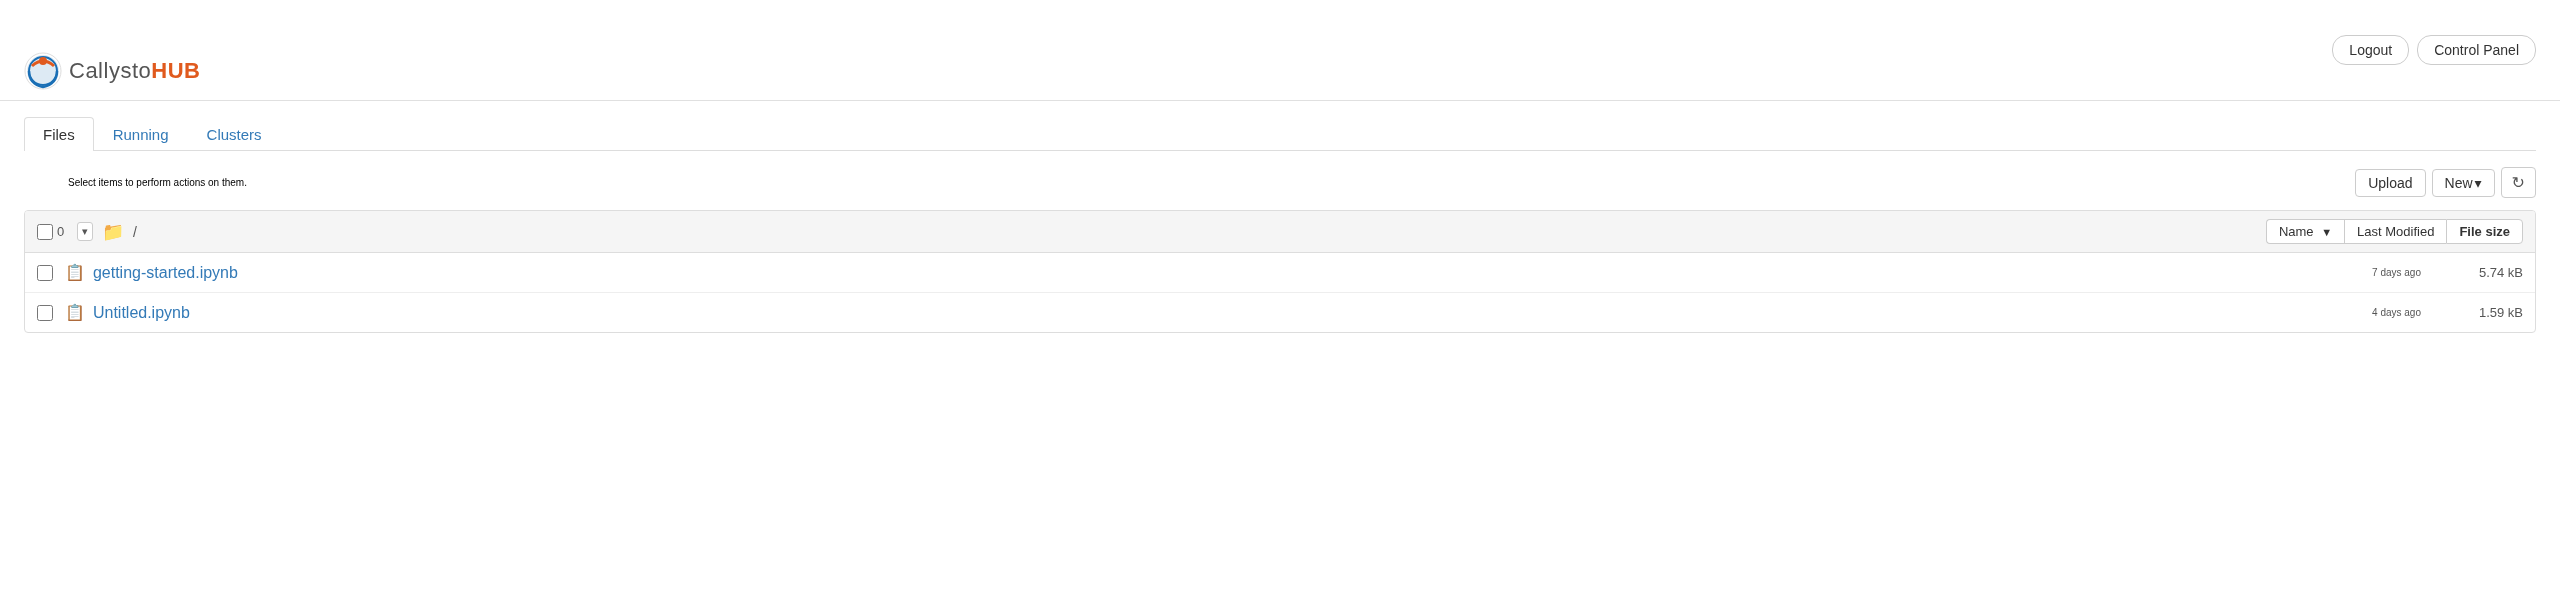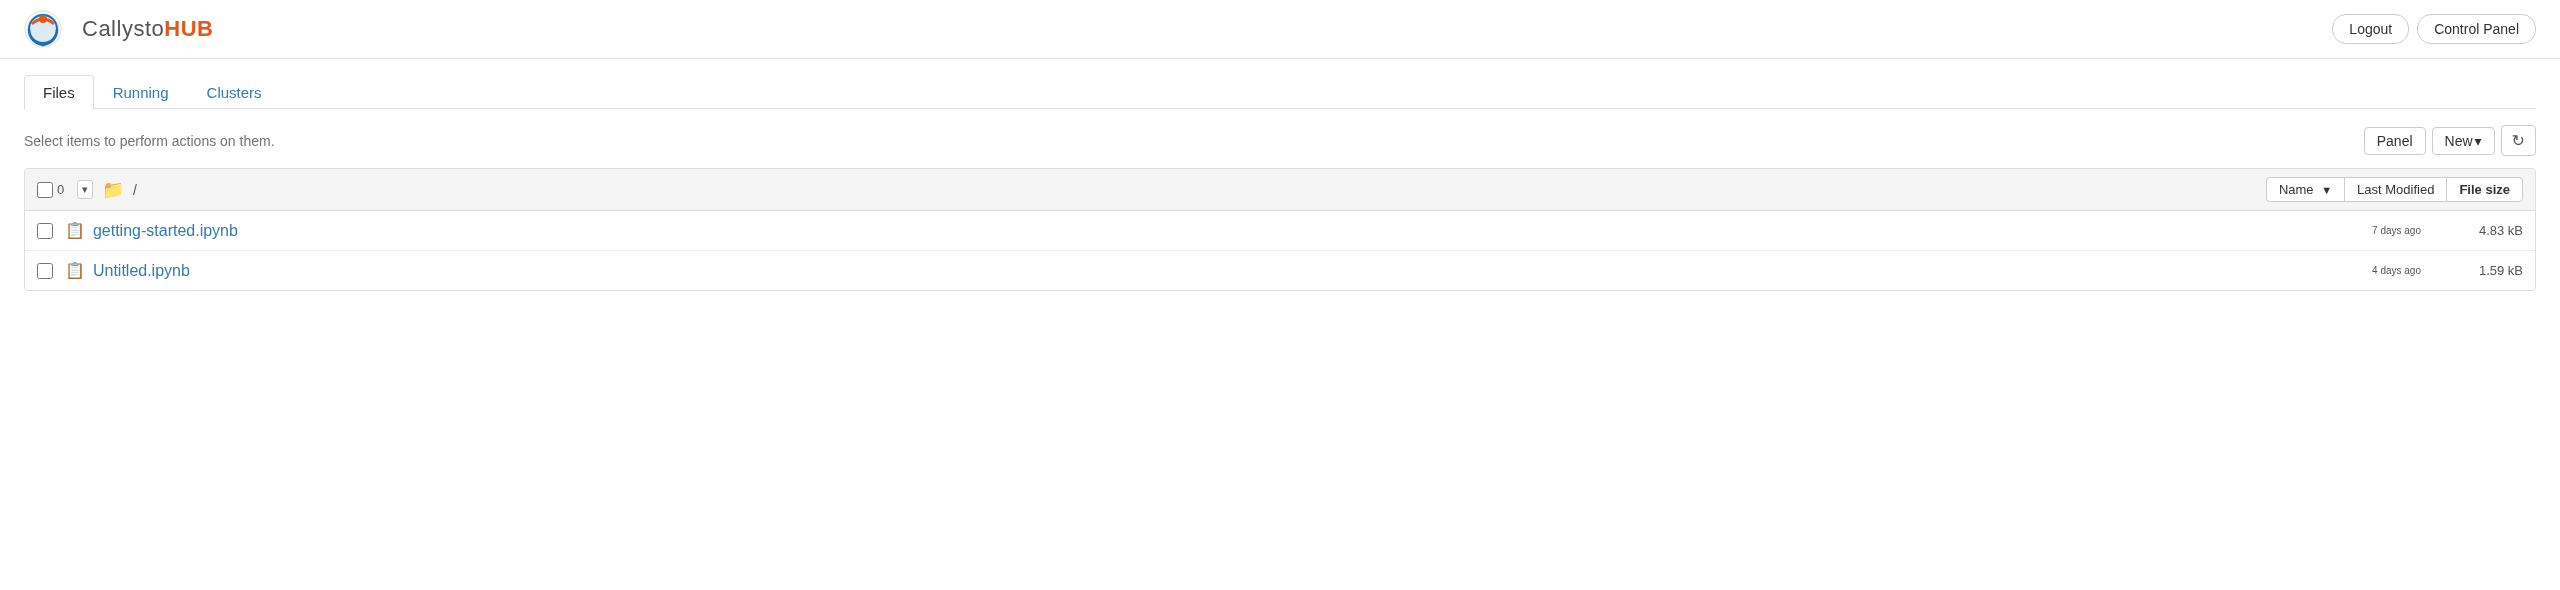--- a/index.html
+++ b/index.html
@@ -15,21 +15,22 @@
       display: flex;
       align-items: center;
       justify-content: space-between;
       padding: 10px 24px;
       border-bottom: 1px solid #e0e0e0;
       background: #fff;
     }
     .logo-area {
       display: flex;
       align-items: center;
-      gap: 20px;
+      gap: 7px;
+      margin-top: 42px;
     }
     .logo-icon {
       width: 38px;
       height: 38px;
     }
     .logo-text {
       font-size: 22px;
       font-weight: 400;
       letter-spacing: 0.5px;
     }
@@ -80,22 +81,23 @@
     }
 
     
     .toolbar-row {
       display: flex;
       align-items: center;
       justify-content: space-between;
       margin-bottom: 12px;
     }
     .toolbar-text {
-      font-size: 14px;
-      color: #737373;
+      font-size: 10px;
+      color: #000000;
+      margin-left: 44px;
     }
     .toolbar-actions {
       display: flex;
       align-items: center;
       gap: 6px;
     }
     .action-btn {
       padding: 5px 12px;
       border: 1px solid #ccc;
       border-radius: 4px;
@@ -278,21 +280,21 @@
 
   <div class="tabs">
     <a class="tab active">Files</a>
     <a class="tab">Running</a>
     <a class="tab">Clusters</a>
   </div>
 
   <div class="toolbar-row">
     <span class="toolbar-text">Select items to perform actions on them.</span>
     <div class="toolbar-actions">
-      <button class="action-btn">Panel</button>
+      <button class="action-btn">Upload</button>
       <button class="action-btn new-btn">
         <span>New</span>
         <span>▾</span>
       </button>
       <button class="refresh-btn">
         <span>↻</span>
       </button>
     </div>
   </div>
 
@@ -317,21 +319,21 @@
         <button class="col-header">File size</button>
       </div>
     </div>
 
     <div class="file-row">
       <input type="checkbox" class="file-checkbox" style="">
       <span class="file-icon">📋</span>
       <a class="file-name" href="#">getting-started.ipynb</a>
       <div class="file-meta">
         <span class="file-date">7 days ago</span>
-        <span class="file-size">4.83 kB</span>
+        <span class="file-size">5.74 kB</span>
       </div>
     </div>
 
     <div class="file-row">
       <input type="checkbox" class="file-checkbox" style="">
       <span class="file-icon">📋</span>
       <a class="file-name" href="#">Untitled.ipynb</a>
       <div class="file-meta">
         <span class="file-date">4 days ago</span>
         <span class="file-size">1.59 kB</span>

